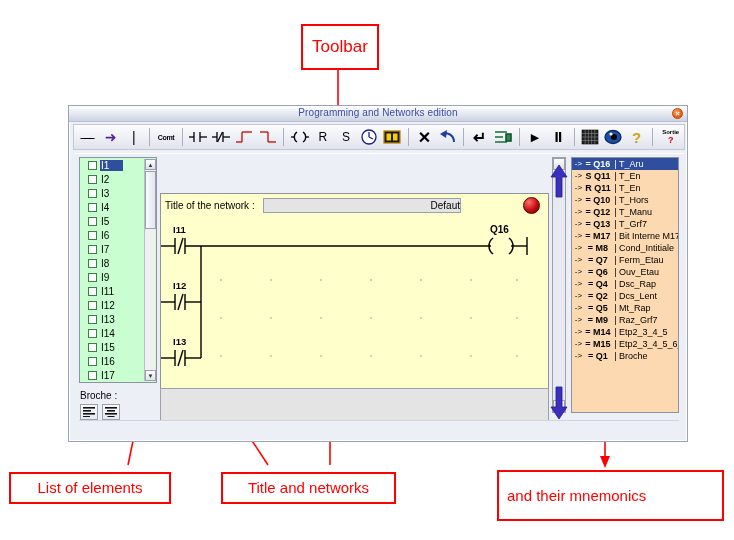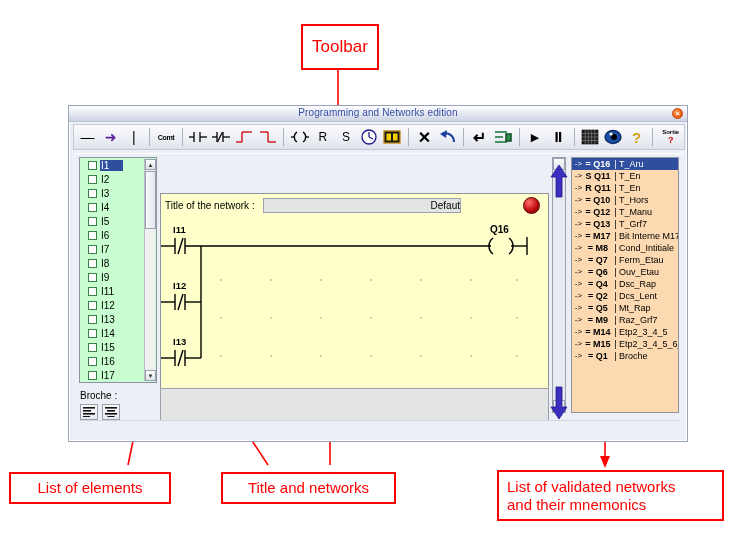--- a/index.html
+++ b/index.html
@@ -127,21 +127,20 @@
 
 <div class="callout" style="left:9px;top:472px;width:162px;height:32px;font-size:15px;">
   <span>List of elements</span>
 </div>
 
 <div class="callout" style="left:221px;top:472px;width:175px;height:32px;font-size:15px;">
   <span>Title and networks</span>
 </div>
 
 <div class="callout" style="left:497px;top:470px;width:227px;height:51px;font-size:15px;flex-direction:column;align-items:flex-start;padding-left:8px;">
-  <span>List of validated networks</span>
   <span>and their mnemonics</span>
 </div>
 
 <div id="app-window">
 
   <div id="title-bar">
     <div class="tb-grad"></div>
     <div id="title-text">Programming and Networks edition</div>
     <div id="close-btn">×</div>
   </div>

